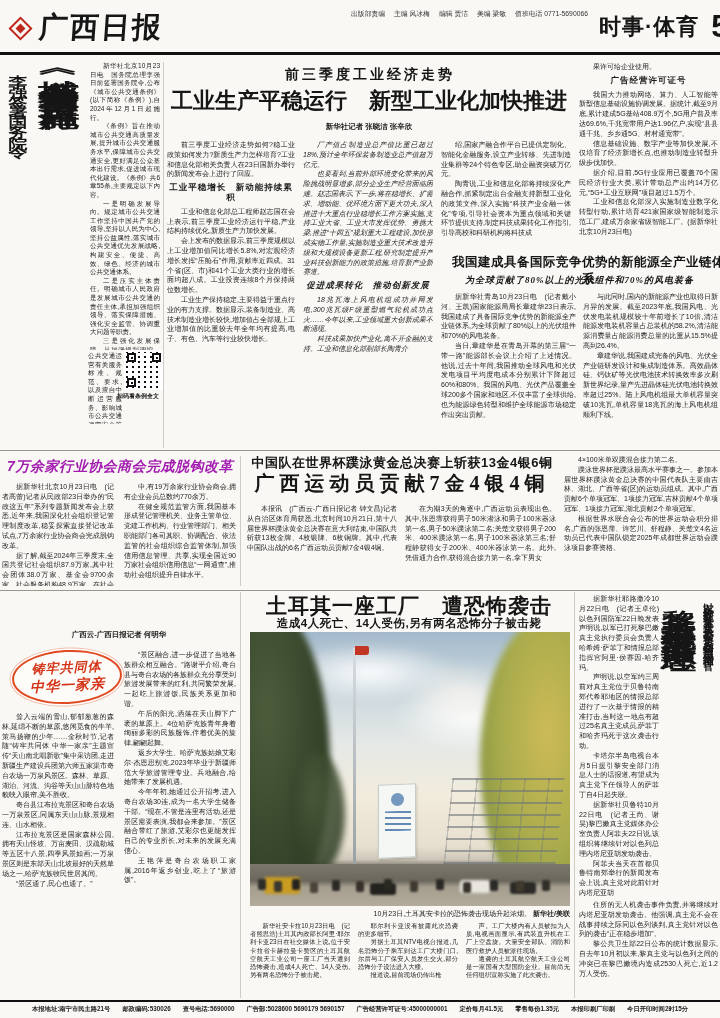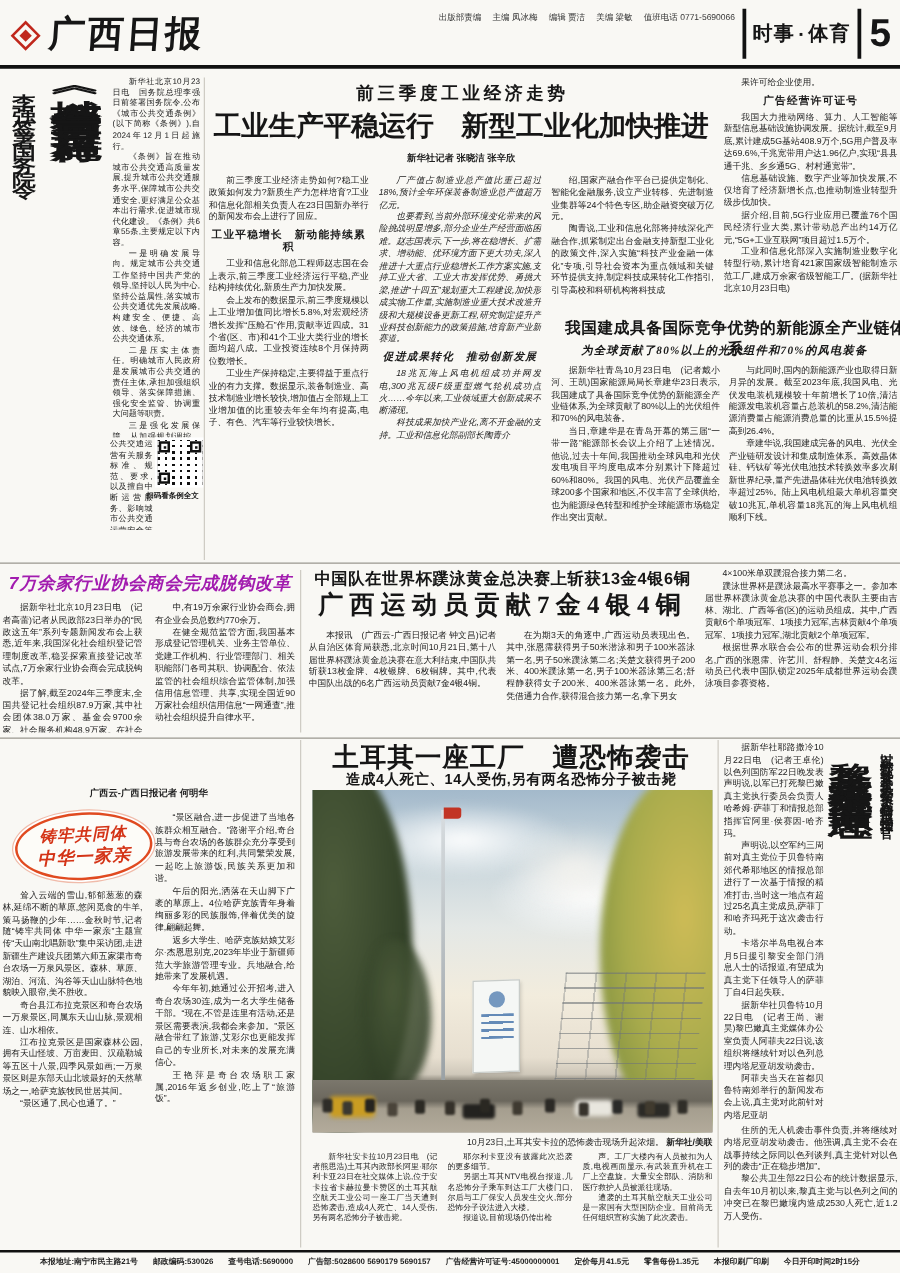--- a/index.html
+++ b/index.html
@@ -15,21 +15,21 @@
   .logo-row { left:8px; top:7px; width:200px; height:42px; display:flex; align-items:center; }
   .logo-icon { width:17px; height:17px; border:2.5px solid #c0271c; transform:rotate(45deg); margin:0 10px 0 4px; position:relative; }
   .logo-icon::after { content:""; position:absolute; left:3px; top:3px; width:7px; height:7px; background:#c0271c; }
   .paper-name { font-family:"Liberation Serif","DejaVu Serif",serif; font-weight:900; font-size:29px; letter-spacing:2px; transform:skewX(-4deg); }
   .meta { left:300px; top:9px; width:288px; height:40px; text-align:right; }
   .meta-date { font-size:10.5px; font-weight:bold; letter-spacing:.5px; margin-bottom:5px; }
   .meta-credits { font-size:6.8px; color:#333; }
   .meta-credits p { display:inline; margin-left:9px; text-indent:0; }
   .section-box { left:594px; top:6px; width:126px; height:42px; display:flex; align-items:center; }
   .vbar { width:3px; height:40px; background:#111; }
-  .section-label { font-size:16px; font-weight:900; padding:0 5px; letter-spacing:1px; font-family:Liberation Mono, monospace; white-space:nowrap; }
+  .section-label { font-size:22px; font-weight:900; padding:0 5px; letter-spacing:1px; font-family:Liberation Sans, sans-serif; white-space:nowrap; }
   .page-num { font-size:31px; font-weight:900; margin-left:7px; }
   .head-rule { left:0; top:52px; width:720px; height:2.5px; background:#111; }
 
   
   .jp { font-size:7px; line-height:9.8px; text-align:justify; overflow:hidden; color:#1c1c1c; }
   .jp p { text-indent:2em; margin:0; }
   .small { font-size:6.5px; line-height:8.6px; }
   .tiny { font-size:6.3px; line-height:8.2px; }
   .inline-subhead { font-size:8.5px; font-weight:bold; text-align:center; text-indent:0 !important; margin:4px 0 !important; letter-spacing:1px; }
   .rule-h { background:#9a978f; height:1px; }

